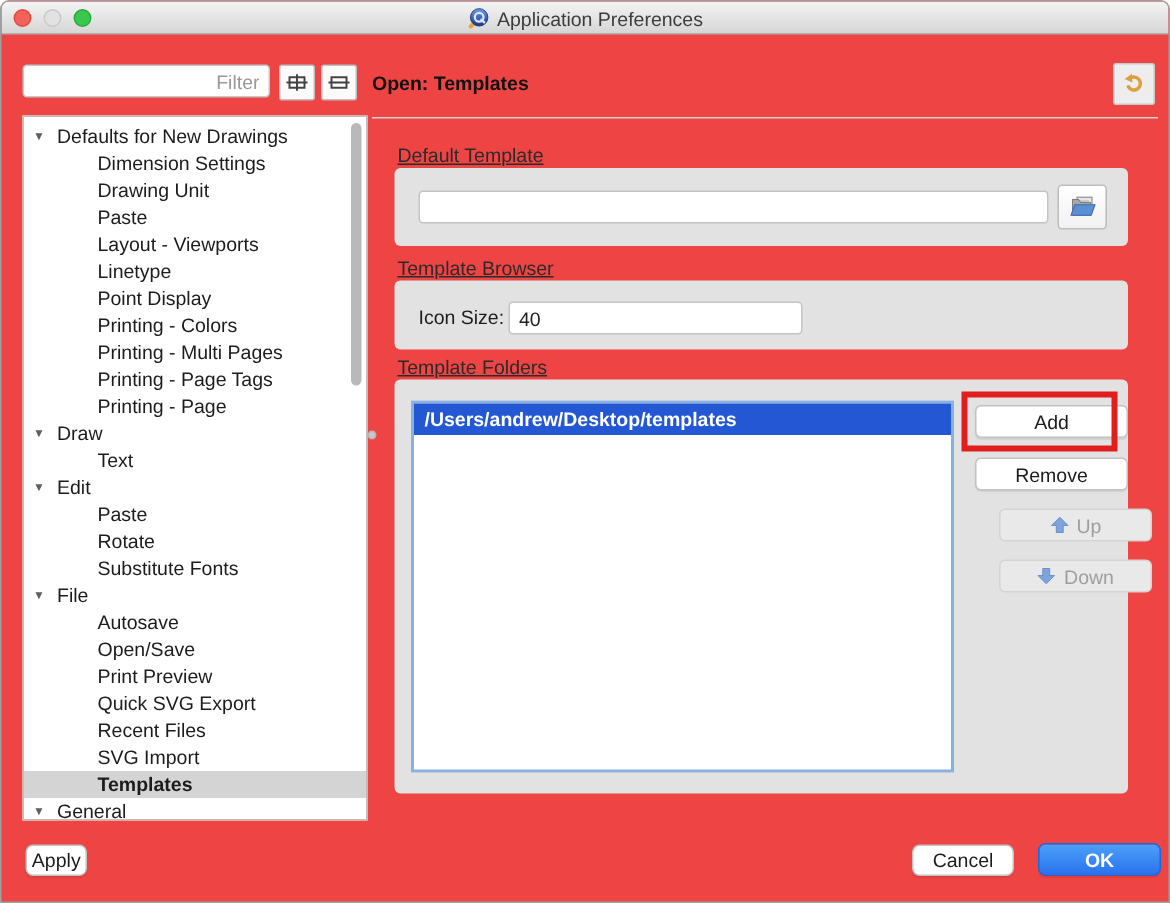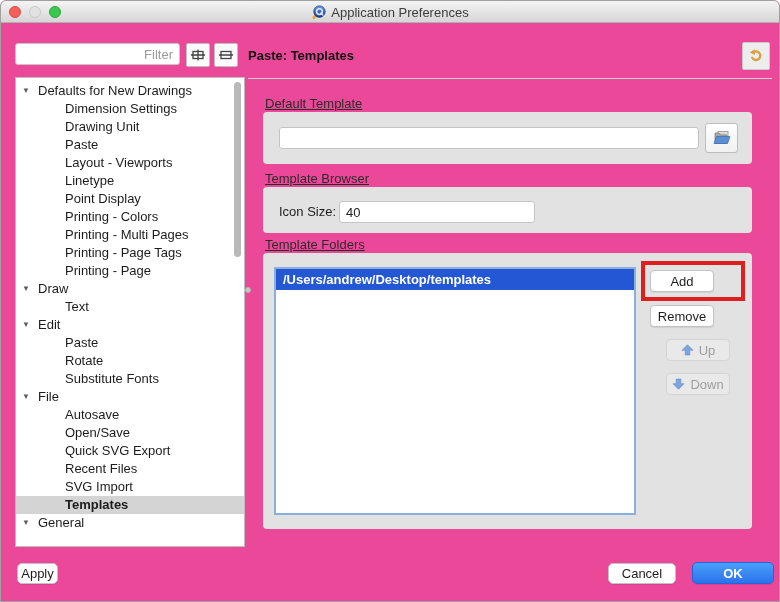--- a/index.html
+++ b/index.html
@@ -1,18 +1,18 @@
 <!DOCTYPE html>
 <html style="--selection-blue: #2457d4; --tree-selection: #d4d4d4; --annotation-red: #e01e1e; --ok-blue-top: #4aa0f9; --ok-blue-bottom: #2b72ee; --revert-orange: #dd9e3c;"><head>
 <meta charset="utf-8">
 <style>
   * { margin:0; padding:0; box-sizing:border-box; }
   html,body { width:780px; height:602px; overflow:hidden; }
   body { font-family:"Liberation Sans","DejaVu Sans",sans-serif; font-size:13px; color:#1c1c1c; }
-  #window { position:relative; width:780px; height:602px; background:#ec4899;
+  #window { position:relative; width:780px; height:602px; background:#ef4444;
             border:1px solid #9f9f9f; border-radius:6px 6px 0 0; overflow:hidden; }
 
   
   .titlebar { position:absolute; left:0; top:0; width:100%; height:22px;
               background:linear-gradient(#f4f4f4,#d6d6d6); border-bottom:1px solid #b0b0b0; }
   .dot { position:absolute; top:5px; width:12px; height:12px; border-radius:50%; }
   .dot.close { left:8px;  background:#f4605a; border:1px solid #dd4b42; }
   .dot.min   { left:28px; background:#e2e2e2; border:1px solid #c8c8c8; }
   .dot.zoom  { left:48px; background:#3ac74e; border:1px solid #2ca83c; }
   .titlewrap { position:absolute; left:0; right:0; top:0; height:22px;
@@ -60,21 +60,21 @@
   #iconsize-input { left:338px; top:200px; width:196px; }
   .browse-btn { position:absolute; left:704px; top:122px; width:33px; height:30px;
                 background:linear-gradient(#ffffff,#f1f1f1); border:1px solid #bdbdbd;
                 border-radius:3px; display:flex; align-items:center; justify-content:center; padding:0; }
 
   .folder-list { position:absolute; left:273px; top:266px; width:362px; height:248px;
                  background:#fff; border:2px solid #8ab0e0; }
   .folder-row { height:21px; line-height:21px; background:var(--selection-blue,#2457d4);
                 color:#fff; font-weight:bold; padding-left:7px; white-space:nowrap; overflow:hidden; }
 
-  .colbtn { position:absolute; left:649px; width:64px; height:22px; border-radius:4px;
+  .colbtn { position:absolute; left:649px; width:102px; height:22px; border-radius:4px;
             font:13px "Liberation Sans",sans-serif; display:flex; align-items:center;
             justify-content:center; gap:5px; padding:0; }
   .colbtn.on  { background:#fff; border:1px solid #c2c2c2; color:#1c1c1c;
                 box-shadow:0 1px 1px rgba(0,0,0,0.08); }
   .colbtn.off { background:#e9e9e9; border:1px solid #d4d4d4; color:#9e9e9e;margin-left:16px; }
   #btn-add { top:269px; } #btn-remove { top:304px; } #btn-up { top:338px; } #btn-down { top:372px; }
   .annotation { position:absolute; left:640px; top:260px; width:104px; height:40px;
                 border:4px solid var(--annotation-red,#e01e1e); pointer-events:none; }
 
   
@@ -149,30 +149,31 @@
     <div class="trow l1"><span class="tlabel">Printing - Page</span></div>
     <div class="trow l0"><span class="tri">▼</span><span class="tlabel">Draw</span></div>
     <div class="trow l1"><span class="tlabel">Text</span></div>
     <div class="trow l0"><span class="tri">▼</span><span class="tlabel">Edit</span></div>
     <div class="trow l1"><span class="tlabel">Paste</span></div>
     <div class="trow l1"><span class="tlabel">Rotate</span></div>
     <div class="trow l1"><span class="tlabel">Substitute Fonts</span></div>
     <div class="trow l0"><span class="tri">▼</span><span class="tlabel">File</span></div>
     <div class="trow l1"><span class="tlabel">Autosave</span></div>
     <div class="trow l1"><span class="tlabel">Open/Save</span></div>
+    <div class="trow l1"><span class="tlabel">Print Preview</span></div>
     <div class="trow l1"><span class="tlabel">Quick SVG Export</span></div>
     <div class="trow l1"><span class="tlabel">Recent Files</span></div>
     <div class="trow l1"><span class="tlabel">SVG Import</span></div>
     <div class="trow l1 sel"><span class="tlabel">Templates</span></div>
     <div class="trow l0"><span class="tri">▼</span><span class="tlabel">General</span></div>
     <div class="vscroll"></div>
   </div>
   <div class="splitter-dot"></div>
 
-  <div class="pane-title">Paste: Templates</div>
+  <div class="pane-title">Open: Templates</div>
   <button class="revert-btn">
     <span style="display:flex">
       <svg width="16" height="16" viewBox="0 0 16 16">
         <path d="M5.2,4.4 A4.3,4.3 0 1 1 4.2,9.8" fill="none" stroke="#dd9e3c" stroke-width="2.3" stroke-linecap="round"></path>
         <polygon points="6.6,1.2 6.9,7.0 1.8,4.6" fill="#dd9e3c"></polygon>
       </svg>
     </span>
   </button>
   <div class="hsep"></div>
 

